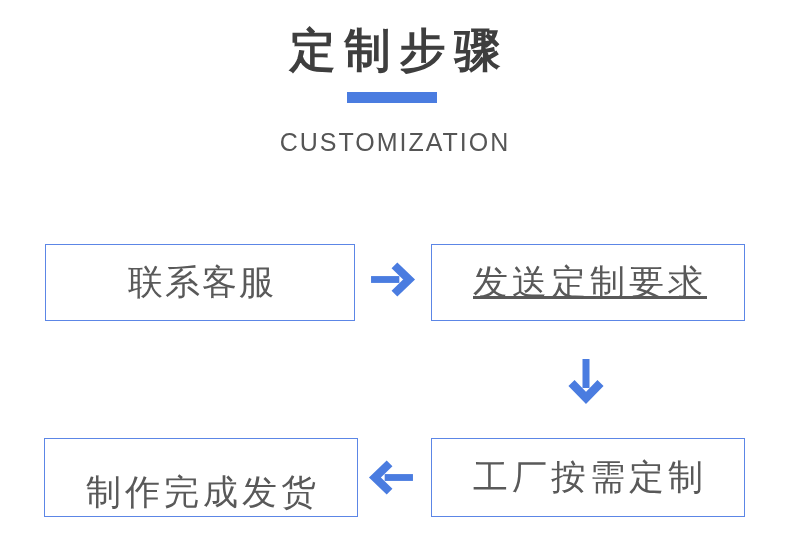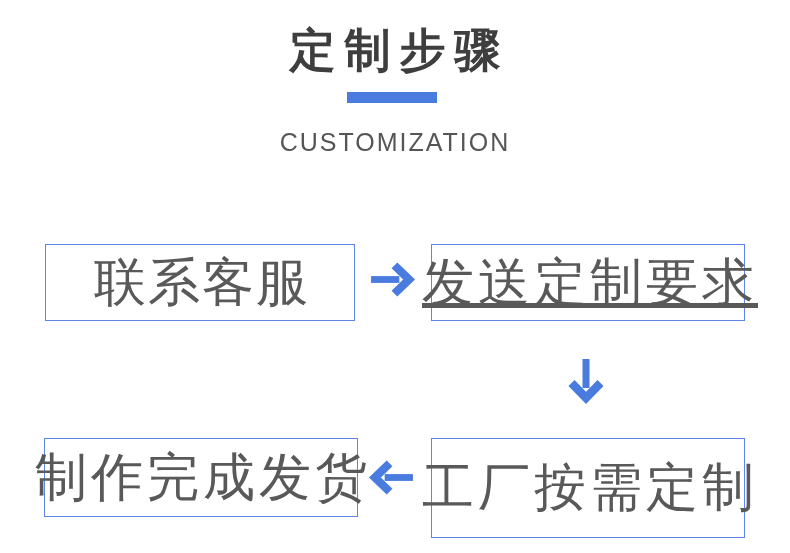--- a/index.html
+++ b/index.html
@@ -54,29 +54,29 @@
     white-space: nowrap;
   }
   .step {
     position: absolute;
     border: 1.5px solid var(--box-border);
     background: #ffffff;
     display: flex;
     align-items: center;
     justify-content: center;
     color: var(--step-text);
-    font-size: 52px;
+    font-size: 35px;
     letter-spacing: 4px;
     white-space: nowrap;
   }
   .step .step-label { text-indent: 4px; }
   .step1 { left: 45px;  top: 244px; width: 310px; height: 77px; letter-spacing: 2px; }
   .step2 { left: 431px; top: 244px; width: 314px; height: 77px; text-decoration: underline; }
-  .step3 { left: 431px; top: 438px; width: 314px; height: 100px; }
-  .step4 { left: 44px;  top: 438px; width: 314px; height: 79px; }
+  .step3 { left: 431px; top: 438px; width: 314px; height: 79px; }
+  .step4 { left: 44px;  top: 438px; width: 314px; height: 79px; align-items: flex-end; }
   .arrow { position: absolute; color: var(--accent); display: block; }
   .arrow-right { left: 369px; top: 260px; width: 47px; height: 39px; }
   .arrow-down  { left: 566px; top: 356px; width: 40px; height: 50px; }
   .arrow-left  { left: 368px; top: 458px; width: 47px; height: 39px; }
 </style>
 </head>
 <body>
 
 <div class="page">
 

